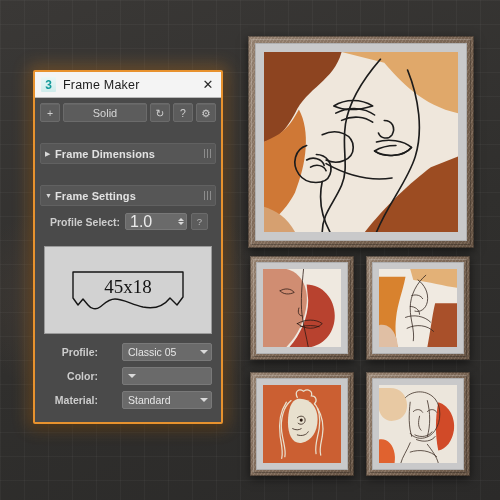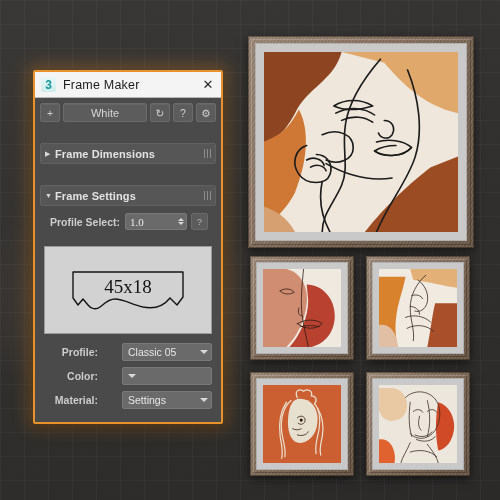--- a/index.html
+++ b/index.html
@@ -148,21 +148,21 @@
   #scale-row .row-label { width: 78px; padding-right: 5px; }
 
   .spinbox {
     display: flex; align-items: center;
     width: 54px; height: 15px;
     background: #6a6a6a;
     border: 1px solid #787878;
     border-radius: 2px;
     padding: 0 2px 0 4px;
   }
-  .spin-val { flex: 1; font-size: 11px; color: #eaeaea; font-family: Liberation Serif, serif; }
+  .spin-val { flex: 1; font-size: 16px; color: #eaeaea; }
   .spin-arrows { display: flex; flex-direction: column; gap: 1px; }
   .spin-arrows i {
     width: 0; height: 0; display: block;
     border-left: 3px solid transparent; border-right: 3px solid transparent;
   }
   .spin-arrows i.up { border-bottom: 3px solid #d9d9d9; }
   .spin-arrows i.dn { border-top: 3px solid #d9d9d9; }
   #help-scale {
     margin-left: 4px; width: 15px; height: 15px;
     background: #5c5c5c; border: 1px solid #6b6b6b; border-radius: 2px;
@@ -338,21 +338,21 @@
     <div id="titlebar">
       <div id="app-icon">3</div>
       <div id="title-text">Frame Maker</div>
       <div id="close-btn">✕</div>
     </div>
 
     <div id="body">
 
       <div id="toolbar">
         <div class="tbtn" id="btn-add">+</div>
-        <div class="tbtn" id="btn-select">White</div>
+        <div class="tbtn" id="btn-select">Solid</div>
         <div class="tbtn sq">↻</div>
         <div class="tbtn sq">?</div>
         <div class="tbtn sq">⚙</div>
       </div>
 
       <div class="rollout">
         <span class="arrow">▶</span>
         <span class="rollout-label">Frame Dimensions</span>
         <span class="grip"></span>
       </div>
@@ -396,21 +396,21 @@
           <span class="row-label">Color:</span>
           <div class="dropdown">
             <span class="dd-caret"></span>
           </div>
         </div>
 
 
         <div class="dd-row">
           <span class="row-label">Material:</span>
           <div class="dropdown">
-            <span class="dd-val">Settings</span>
+            <span class="dd-val">Standard</span>
             <span class="dd-caret"></span>
           </div>
         </div>
 
       </div>
     </div>
   </div>
 </div>
 
 </body></html>

